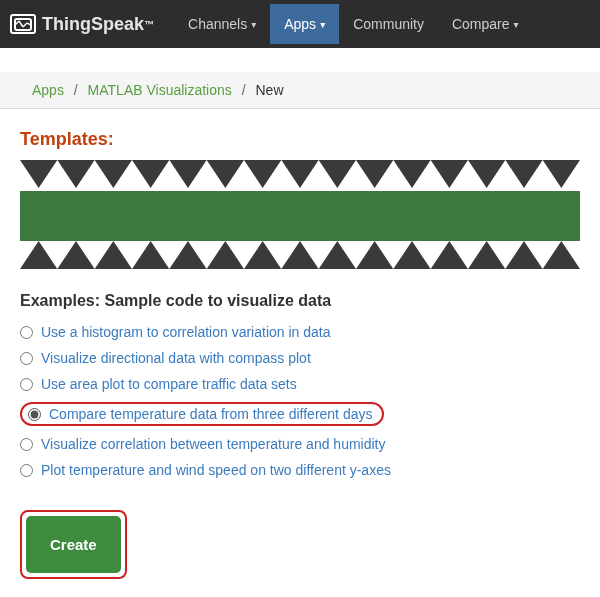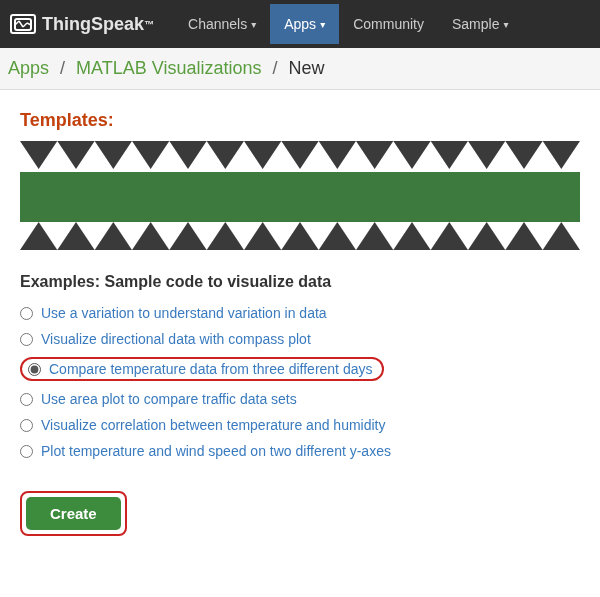--- a/index.html
+++ b/index.html
@@ -49,22 +49,23 @@
       white-space: nowrap;
       justify-content: flex-end;
     }
     .nav-item.active { background: #3d6b9e; color: #fff; }
     .nav-item .caret { margin-left: 4px; font-size: 10px; }
 
     
     .breadcrumb-bar {
       background: #f5f5f5;
       border-bottom: 1px solid #ddd;
-      padding: 10px 8px;
-      font-size: 18px;
+      padding: 10px 32px;
+      font-size: 14px;
+      margin-top: 24px;
     }
     .breadcrumb-bar a {
       color: #5a9e3f;
       text-decoration: none;
     }
     .breadcrumb-sep { color: #666; margin: 0 6px; }
     .breadcrumb-current { color: #333; }
 
     
     .main-content {
@@ -148,21 +149,21 @@
       display: inline-block;
       border: 2px solid #cc2222;
       border-radius: 8px;
       padding: 4px;
     }
     .create-btn {
       background: #3d8c3d;
       color: #fff;
       border: none;
       border-radius: 5px;
-      padding: 8px 24px;
+      padding: 20px 24px;
       font-size: 15px;
       cursor: pointer;
       font-weight: bold;
     }
   </style>
 </head>
 <body>
 
 <nav class="navbar">
   <div class="navbar-brand">
@@ -184,21 +185,21 @@
       <span class="caret">▾</span>
     </div>
     <div class="nav-item active">
       <span>Apps</span>
       <span class="caret">▾</span>
     </div>
     <div class="nav-item">
       <span>Community</span>
     </div>
     <div class="nav-item">
-      <span>Sample</span>
+      <span>Compare</span>
       <span class="caret">▾</span>
     </div>
   </div>
 </nav>
 
 <div class="breadcrumb-bar">
   <a href="#">Apps</a>
   <span class="breadcrumb-sep">/</span>
   <a href="#">MATLAB Visualizations</a>
   <span class="breadcrumb-sep">/</span>
@@ -223,37 +224,37 @@
     </svg>
   </div>
 
   
   <div class="examples-title">Examples: Sample code to visualize data</div>
 
   
   <ul class="example-list">
     <li class="example-item">
       <input type="radio" name="example" id="ex1" style="">
-      <label for="ex1">Use a variation to understand variation in data</label>
+      <label for="ex1">Use a histogram to correlation variation in data</label>
     </li>
     <li class="example-item">
       <input type="radio" name="example" id="ex2" style="">
       <label for="ex2">Visualize directional data with compass plot</label>
+    </li>
+    <li class="example-item">
+      <input type="radio" name="example" id="ex3" style="">
+      <label for="ex3">Use area plot to compare traffic data sets</label>
     </li>
     <li class="example-item selected">
       <span class="selected-wrapper">
         <input type="radio" name="example" id="ex4" checked="" style="">
         <label for="ex4">Compare temperature data from three different days</label>
       </span>
     </li>
     <li class="example-item">
-      <input type="radio" name="example" id="ex3" style="">
-      <label for="ex3">Use area plot to compare traffic data sets</label>
-    </li>
-    <li class="example-item">
       <input type="radio" name="example" id="ex6" style="">
       <label for="ex6">Visualize correlation between temperature and humidity</label>
     </li>
     <li class="example-item">
       <input type="radio" name="example" id="ex5" style="">
       <label for="ex5">Plot temperature and wind speed on two different y-axes</label>
     </li>
   </ul>
 
   

